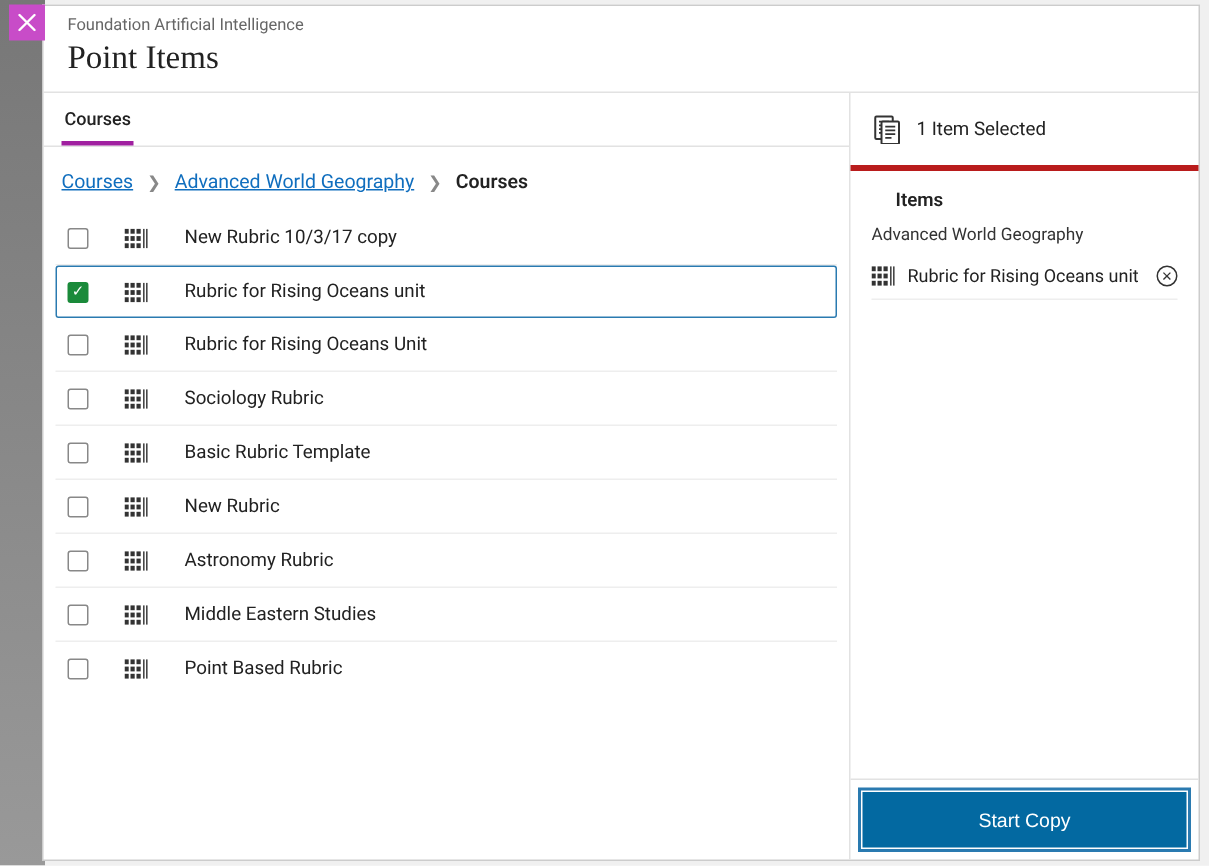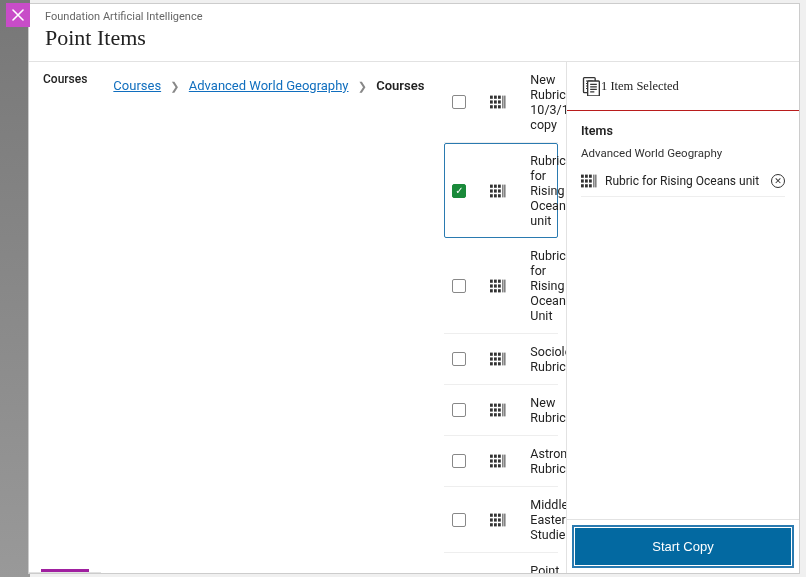--- a/index.html
+++ b/index.html
@@ -5,41 +5,41 @@
   * { box-sizing: border-box; margin: 0; padding: 0; }
   html, body { width: 806px; height: 577px; font-family: -apple-system, BlinkMacSystemFont, "Segoe UI", Roboto, Arial, sans-serif; color: #222; background: #f0f0f0; }
   .stage { position: relative; width: 806px; height: 577px; border-radius: 26px; }
   .backdrop { position: absolute; left: 0; top: 0; width: 30px; height: 577px; background: linear-gradient(#777,#999); }
   .modal { position: absolute; left: 28px; top: 3px; right: 6px; bottom: 3px; background: #fff; border: 1px solid #ccc; display: flex; flex-direction: column; }
   .close-btn { position: absolute; left: 6px; top: 3px; width: 24px; height: 24px; background: #c84cc8; color: #fff; display: flex; align-items: center; justify-content: center; font-size: 14px; cursor: pointer; z-index: 10; }
   .header { padding: 6px 16px 10px 16px; border-bottom: 1px solid #e2e2e2; }
   .header .supertitle { font-size: 11px; color: #666; }
   .header .title { font-size: 22px; font-family: Georgia, "Times New Roman", serif; color: #222; margin-top: 2px; }
   .body { flex: 1; display: flex; min-height: 0; }
-  .left { flex: 1; border-right: 1px solid #e2e2e2; display: flex; flex-direction: row; min-width: 0; }
+  .left { flex: 1; border-right: 1px solid #e2e2e2; display: flex; flex-direction: column; min-width: 0; }
   .tabs { display: flex; gap: 18px; padding: 0 12px; border-bottom: 1px solid #e2e2e2; }
   .tab { font-size: 12px; color: #888; padding: 10px 2px 8px; cursor: pointer; border-bottom: 3px solid transparent; }
   .tab.active { color: #222; border-bottom-color: #a020a0; font-weight: 500; }
   .breadcrumb { padding: 16px 12px 12px; font-size: 13px; }
   .breadcrumb a { color: #106ebe; text-decoration: underline; cursor: pointer; }
   .breadcrumb .sep { color: #888; margin: 0 6px; font-size: 11px; }
   .breadcrumb .current { color: #222; font-weight: 600; }
   .list { flex: 1; overflow-y: auto; padding: 0 8px 8px; }
   .row { display: flex; align-items: center; gap: 24px; padding: 10px 8px; border-bottom: 1px solid #eee; cursor: pointer; }
   .row:last-child { border-bottom: none; }
   .row.selected { border: 1px solid #2a7ab0; border-radius: 2px; padding: 9px 7px; }
   .chk { width: 14px; height: 14px; border: 1px solid #888; border-radius: 2px; flex-shrink: 0; display: flex; align-items: center; justify-content: center; background: #fff; }
   .chk.checked { background: #1a8a3a; border-color: #1a8a3a; color: #fff; font-size: 10px; line-height: 1; }
   .rubric-ico { width: 16px; height: 14px; flex-shrink: 0; }
   .row .label { font-size: 12.5px; color: #222; }
   .right { width: 232px; display: flex; flex-direction: column; }
-  .sel-header { display: flex; align-items: center; padding: 14px 14px; border-bottom: 1px solid #b91c1c; font-size: 12.5px; font-family: Liberation Serif, serif; }
+  .sel-header { display: flex; align-items: center; gap: 10px; padding: 14px 14px; border-bottom: 4px solid #b91c1c; font-size: 12.5px; }
   .doc-ico { width: 20px; height: 20px; }
   .sel-body { flex: 1; padding: 12px 14px; font-size: 12px; overflow-y: auto; }
-  .sel-body .sec-title { font-size: 12.5px; font-weight: 600; margin-bottom: 8px; }
+  .sel-body .sec-title { font-size: 12.5px; font-weight: 600; margin-bottom: 8px; margin-left: 16px; }
   .sel-body .course-name { font-size: 11.5px; color: #333; margin-bottom: 6px; }
   .sel-item { display: flex; align-items: center; gap: 8px; padding: 8px 0; border-bottom: 1px solid #eee; }
   .sel-item .label { flex: 1; font-size: 12px; }
   .remove-ico { width: 14px; height: 14px; border: 1.2px solid #333; border-radius: 50%; display: flex; align-items: center; justify-content: center; font-size: 9px; cursor: pointer; color: #333; }
   .footer { padding: 8px 8px; border-top: 1px solid #e2e2e2; }
   .copy-btn { width: 100%; background: #0369a1; color: #fff; border: none; padding: 11px 0; font-size: 13px; cursor: pointer; outline: 2px solid #2a7ab0; outline-offset: 1px; }
   svg { display: block; }
 </style>
 </head>
 <body>
@@ -131,20 +131,37 @@
                 <rect x="0" y="6" width="3.5" height="4" fill="#333"></rect>
                 <rect x="5" y="6" width="3.5" height="4" fill="#333"></rect>
                 <rect x="10" y="6" width="3.5" height="4" fill="#333"></rect>
                 <rect x="0" y="12" width="3.5" height="4" fill="#333"></rect>
                 <rect x="5" y="12" width="3.5" height="4" fill="#333"></rect>
                 <rect x="10" y="12" width="3.5" height="4" fill="#333"></rect>
                 <rect x="15.5" y="0" width="1.2" height="16" fill="#333"></rect>
                 <rect x="18" y="0" width="1.2" height="16" fill="#333"></rect>
               </svg>
               <span class="label">Sociology Rubric</span>
+            </div>
+            <div class="row">
+              <div class="chk"></div>
+              <svg class="rubric-ico" viewBox="0 0 20 16">
+                <rect x="0" y="0" width="3.5" height="4" fill="#333"></rect>
+                <rect x="5" y="0" width="3.5" height="4" fill="#333"></rect>
+                <rect x="10" y="0" width="3.5" height="4" fill="#333"></rect>
+                <rect x="0" y="6" width="3.5" height="4" fill="#333"></rect>
+                <rect x="5" y="6" width="3.5" height="4" fill="#333"></rect>
+                <rect x="10" y="6" width="3.5" height="4" fill="#333"></rect>
+                <rect x="0" y="12" width="3.5" height="4" fill="#333"></rect>
+                <rect x="5" y="12" width="3.5" height="4" fill="#333"></rect>
+                <rect x="10" y="12" width="3.5" height="4" fill="#333"></rect>
+                <rect x="15.5" y="0" width="1.2" height="16" fill="#333"></rect>
+                <rect x="18" y="0" width="1.2" height="16" fill="#333"></rect>
+              </svg>
+              <span class="label">Basic Rubric Template</span>
             </div>
             <div class="row">
               <div class="chk"></div>
               <svg class="rubric-ico" viewBox="0 0 20 16">
                 <rect x="0" y="0" width="3.5" height="4" fill="#333"></rect>
                 <rect x="5" y="0" width="3.5" height="4" fill="#333"></rect>
                 <rect x="10" y="0" width="3.5" height="4" fill="#333"></rect>
                 <rect x="0" y="6" width="3.5" height="4" fill="#333"></rect>
                 <rect x="5" y="6" width="3.5" height="4" fill="#333"></rect>
                 <rect x="10" y="6" width="3.5" height="4" fill="#333"></rect>

